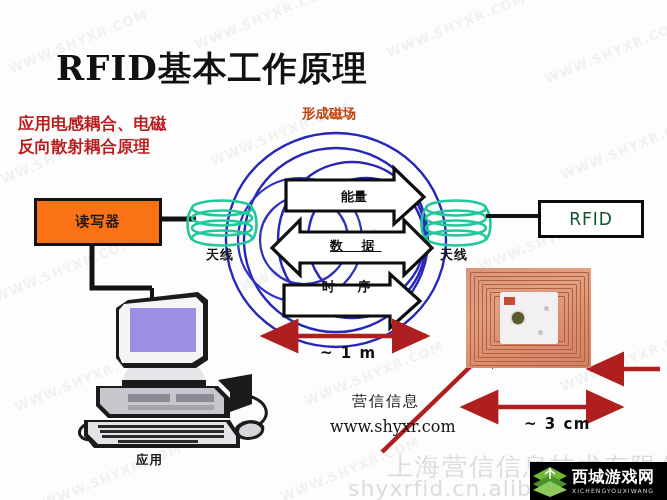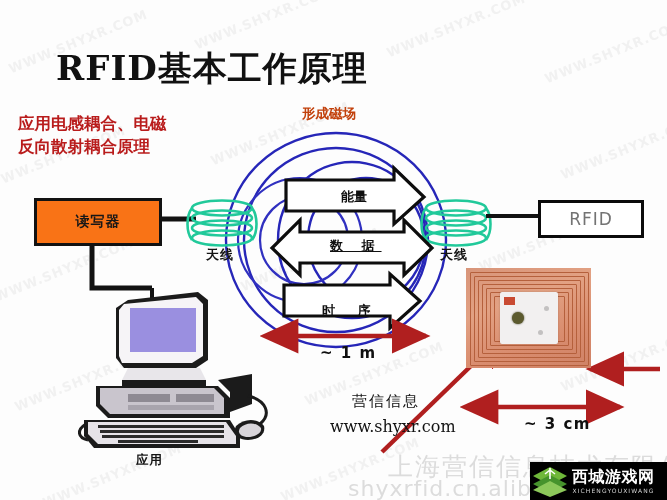--- a/index.html
+++ b/index.html
@@ -132,21 +132,21 @@
     background: #ffffff;
     z-index: 5;
     display: flex;
     align-items: center;
     justify-content: center;
   }
   .rfid-box span {
     font-family: "DejaVu Sans", "Liberation Sans", sans-serif;
     font-size: 17px;
     font-weight: normal;
-    color: #737373;
+    color: #14532d;
     letter-spacing: 1px;
   }
 
   
   .ant-label {
     position: absolute;
     font-family: "DejaVu Serif", "Liberation Serif", serif;
     font-weight: bold;
     font-size: 13px;
     color: #141414;
@@ -161,21 +161,21 @@
     position: absolute;
     font-family: "DejaVu Serif", "Liberation Serif", serif;
     font-weight: bold;
     font-size: 13px;
     color: #101010;
     z-index: 7;
     white-space: nowrap;
   }
   #word-energy { left: 341px; top: 188px; }
   #word-data   { left: 330px; top: 237px; letter-spacing: 7px; text-decoration: underline; }
-  #word-time   { left: 322px; top: 302px; letter-spacing: 9px; text-align: right; }
+  #word-time   { left: 322px; top: 278px; letter-spacing: 9px; text-align: right; }
 
   
   .dist-label {
     position: absolute;
     font-family: "DejaVu Sans", "Liberation Sans", sans-serif;
     font-weight: bold;
     font-size: 15px;
     color: #101010;
     z-index: 7;
     letter-spacing: 1.5px;
@@ -303,21 +303,20 @@
     height: 38px;
     background: #000000;
     z-index: 9;
     display: flex;
     align-items: center;
   }
   .logo .mark { width: 40px; height: 34px; flex: 0 0 auto; }
   .logo .txt {
     display: flex; flex-direction: column; justify-content: center;
     margin-left: 2px;
-    align-items: flex-end;
   }
   .logo .txt .cn {
     font-family: "DejaVu Sans", "Liberation Sans", sans-serif;
     font-weight: bold;
     font-size: 16px;
     color: #ffffff;
     letter-spacing: 0.5px;
     line-height: 18px;
   }
   .logo .txt .py {

